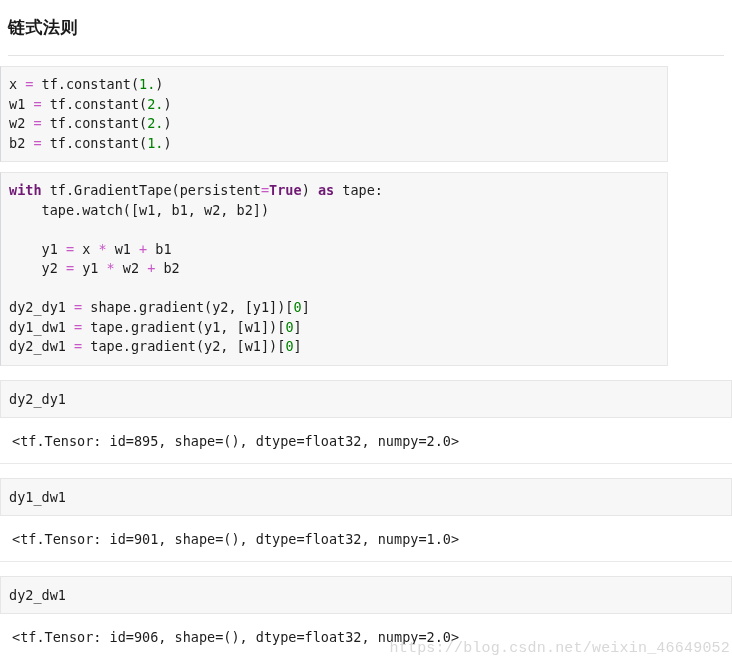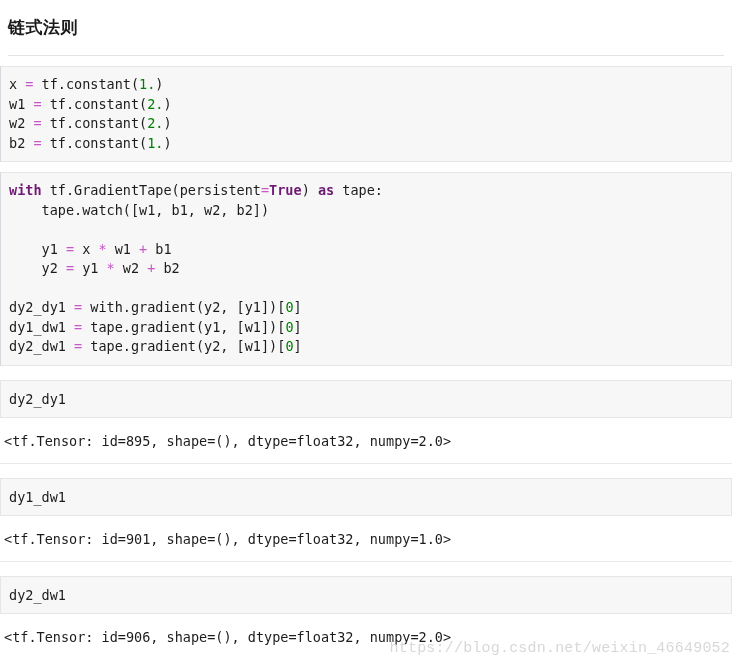--- a/index.html
+++ b/index.html
@@ -36,21 +36,21 @@
   }
 
   
   .code-block {
     background: #f7f7f7;
     border: 1px solid #e6e6e6;
     border-left: 1px solid #d5d8dd;
     margin: 10px 0 0 0;
     padding: 8px 10px 8px 8px;
     box-sizing: border-box;
-    width: 732px;
+    width: 668px;
   }
   .code-line {
     font-family: "DejaVu Sans Mono", "Liberation Mono", monospace;
     font-size: 13.5px;
     line-height: 19.5px;
     white-space: pre;
     color: #1c1c1c;
     letter-spacing: 0px;
   }
   .code-line.blank { height: 19.5px; }
@@ -77,21 +77,21 @@
     white-space: pre;
   }
 
   
   .out-result {
     font-family: "DejaVu Sans Mono", "Liberation Mono", monospace;
     font-size: 13.5px;
     line-height: 18px;
     color: #1c1c1c;
     white-space: pre;
-    padding: 14px 0 13px 4px;
+    padding: 14px 0 13px 12px;
     box-sizing: border-box;
     width: 732px;
   }
   .out-divider {
     border: none;
     border-top: 1px solid #e9e9e9;
     height: 0;
     margin: 0;
   }
 
@@ -123,21 +123,21 @@
       <div class="code-line"><span class="tok-plain">w2 </span><span class="tok-op">=</span><span class="tok-plain"> tf.constant(</span><span class="tok-num">2.</span><span class="tok-plain">)</span></div>
       <div class="code-line"><span class="tok-plain">b2 </span><span class="tok-op">=</span><span class="tok-plain"> tf.constant(</span><span class="tok-num">1.</span><span class="tok-plain">)</span></div>
     </div>
     <div class="code-block">
       <div class="code-line"><span class="tok-kw">with</span><span class="tok-plain"> tf.GradientTape(persistent</span><span class="tok-op">=</span><span class="tok-kw">True</span><span class="tok-plain">) </span><span class="tok-kw">as</span><span class="tok-plain"> tape:</span></div>
       <div class="code-line"><span class="tok-plain">    tape.watch([w1, b1, w2, b2])</span></div>
       <div class="code-line blank"></div>
       <div class="code-line"><span class="tok-plain">    y1 </span><span class="tok-op">=</span><span class="tok-plain"> x </span><span class="tok-op">*</span><span class="tok-plain"> w1 </span><span class="tok-op">+</span><span class="tok-plain"> b1</span></div>
       <div class="code-line"><span class="tok-plain">    y2 </span><span class="tok-op">=</span><span class="tok-plain"> y1 </span><span class="tok-op">*</span><span class="tok-plain"> w2 </span><span class="tok-op">+</span><span class="tok-plain"> b2</span></div>
       <div class="code-line blank"></div>
-      <div class="code-line"><span class="tok-plain">dy2_dy1 </span><span class="tok-op">=</span><span class="tok-plain"> with.gradient(y2, [y1])[</span><span class="tok-num">0</span><span class="tok-plain">]</span></div>
+      <div class="code-line"><span class="tok-plain">dy2_dy1 </span><span class="tok-op">=</span><span class="tok-plain"> shape.gradient(y2, [y1])[</span><span class="tok-num">0</span><span class="tok-plain">]</span></div>
       <div class="code-line"><span class="tok-plain">dy1_dw1 </span><span class="tok-op">=</span><span class="tok-plain"> tape.gradient(y1, [w1])[</span><span class="tok-num">0</span><span class="tok-plain">]</span></div>
       <div class="code-line"><span class="tok-plain">dy2_dw1 </span><span class="tok-op">=</span><span class="tok-plain"> tape.gradient(y2, [w1])[</span><span class="tok-num">0</span><span class="tok-plain">]</span></div>
     </div>
     <div class="out-label-box">
       <div class="out-label-text">dy2_dy1</div>
     </div>
     <div class="out-result">&lt;tf.Tensor: id=895, shape=(), dtype=float32, numpy=2.0&gt;</div>
     <hr class="out-divider">
     <div class="out-label-box">
       <div class="out-label-text">dy1_dw1</div>

